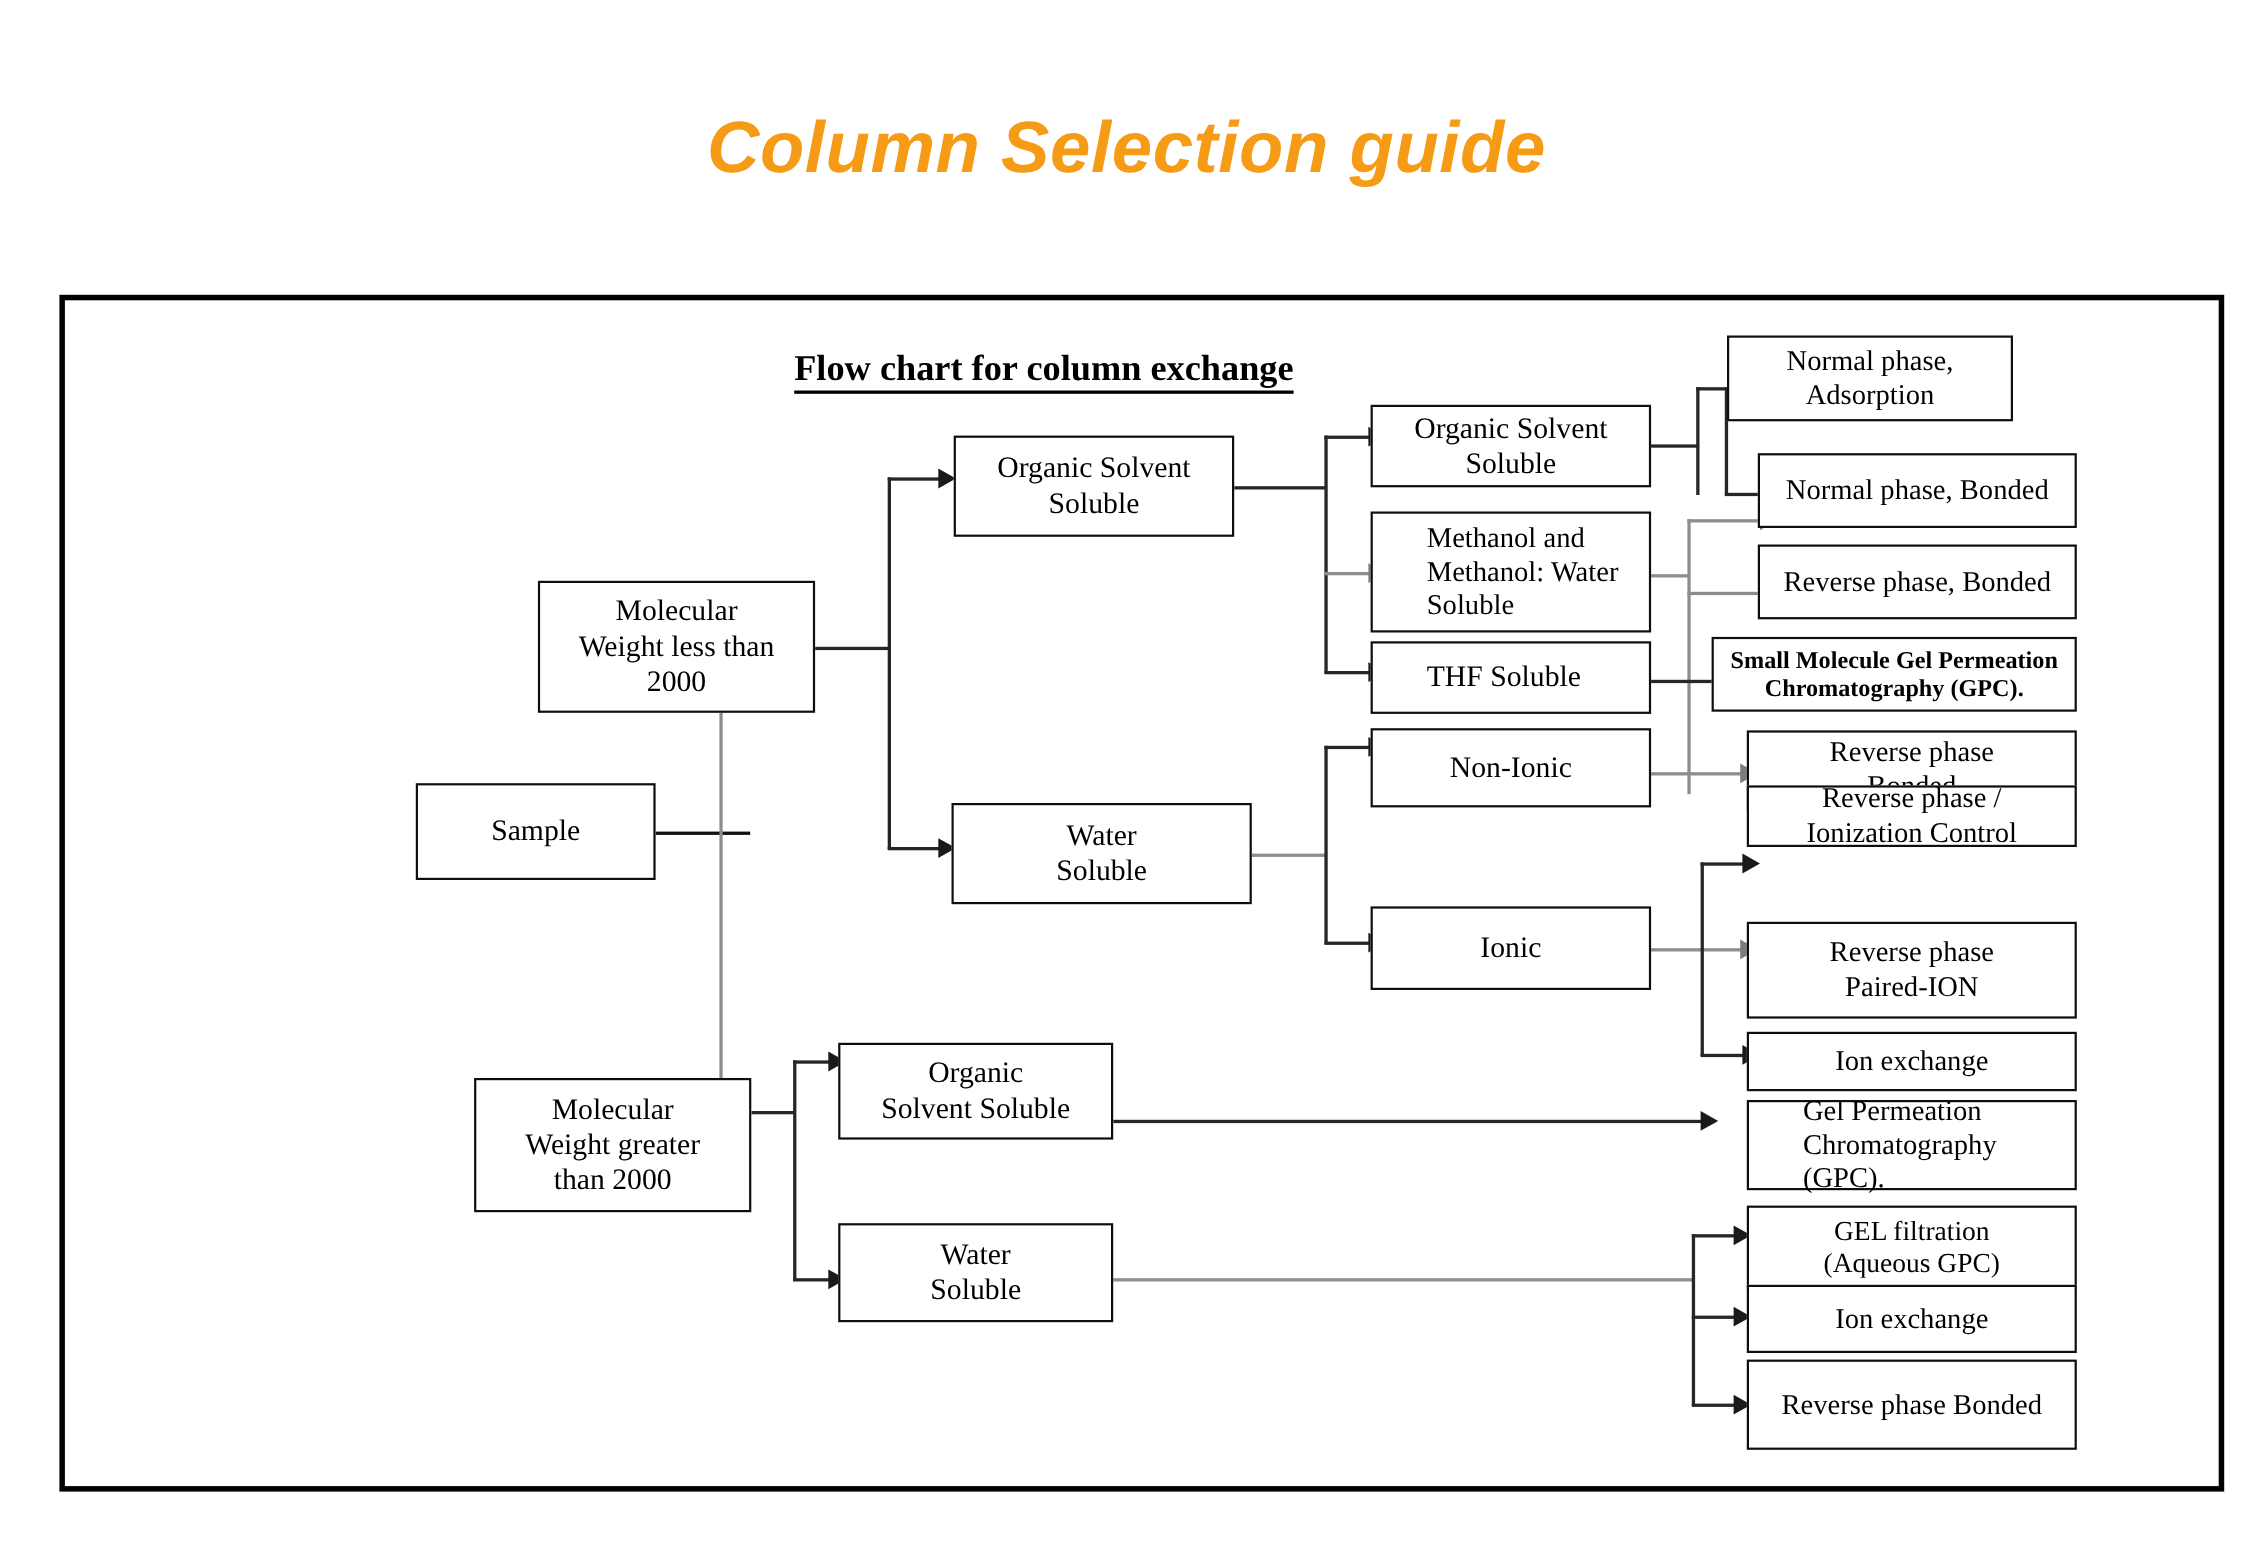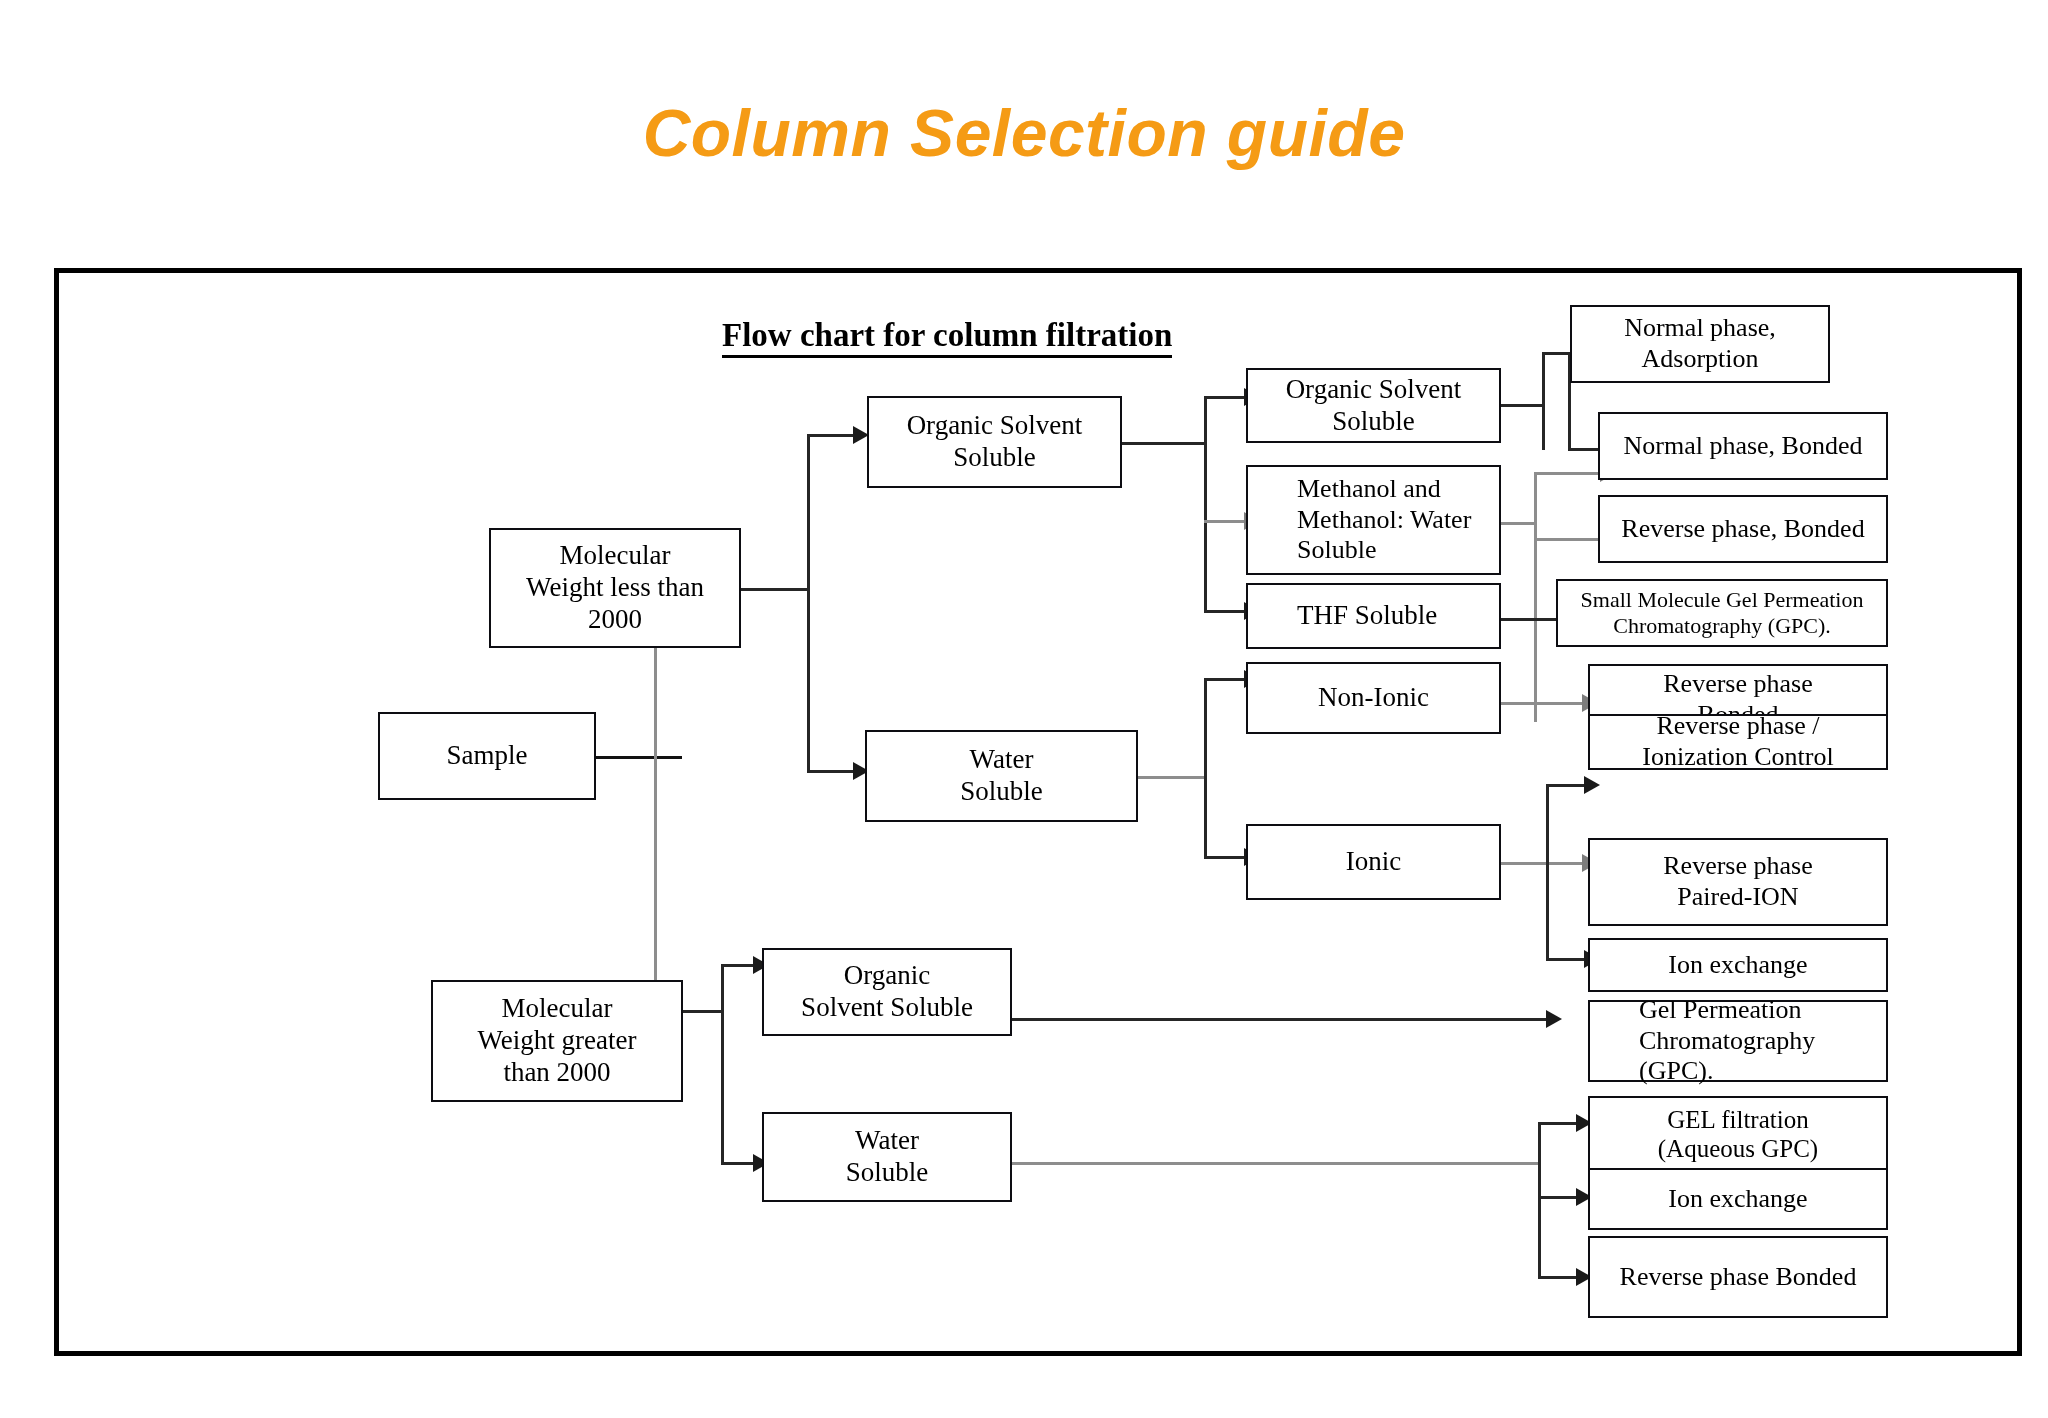--- a/index.html
+++ b/index.html
@@ -80,21 +80,21 @@
     justify-content: center;
     text-align: center;
     line-height: 1.18;
     font-family: "Liberation Serif", "DejaVu Serif", serif;
     z-index: 3;
   }
   .node .lbl { display: block; padding: 0 6px; white-space: pre-line; }
   .node.small { font-size: 25px; }
   .node.mid   { font-size: 26px; }
   .node.big   { font-size: 27px; }
-  .node.tiny  { font-size: 22px; }
+  .node.tiny  { font-size: 22px; font-weight: bold; }
   .node.lalign { justify-content: flex-start; text-align: left; }
   .node.lalign .lbl { padding-left: 16px; margin-left: 33px; }
   .node.clip { align-items: flex-start; overflow: hidden; }
   .node.clip .lbl { padding-top: 6px; }
 
   
   .ln {
     position: absolute;
     background: #262626;
     z-index: 1;
@@ -131,21 +131,21 @@
 <body>
 
 <div id="page">
 
   <div id="slide-title">Column Selection guide</div>
 
   <div id="chart-frame">
     <div id="chart-canvas"></div>
   </div>
 
-  <div id="chart-heading">Flow chart for column filtration</div>
+  <div id="chart-heading">Flow chart for column exchange</div>
 
   <div class="ln h dark" style="left:596px; top:756px; width:86px;"></div>
 
   <div class="ln v gray" style="left:654px; top:612px; height:378px;"></div>
   <div class="arrow up" style="left:646px; top:600px; border-bottom-color:#6f6f6f;"></div>
   <div class="arrow down" style="left:646px; top:982px; border-top-color:#6f6f6f;"></div>
 
   <div class="ln h" style="left:741px; top:588px; width:68px;"></div>
   <div class="ln v" style="left:807px; top:434px; height:338px;"></div>
   <div class="ln h" style="left:807px; top:434px; width:48px;"></div>

